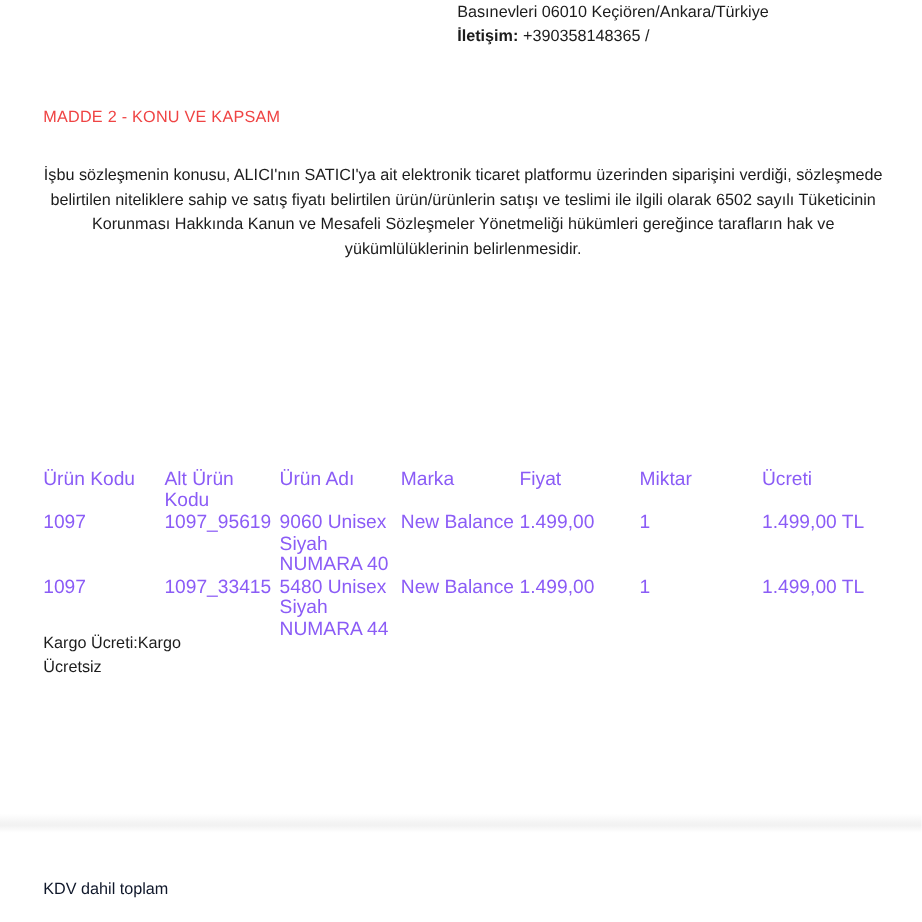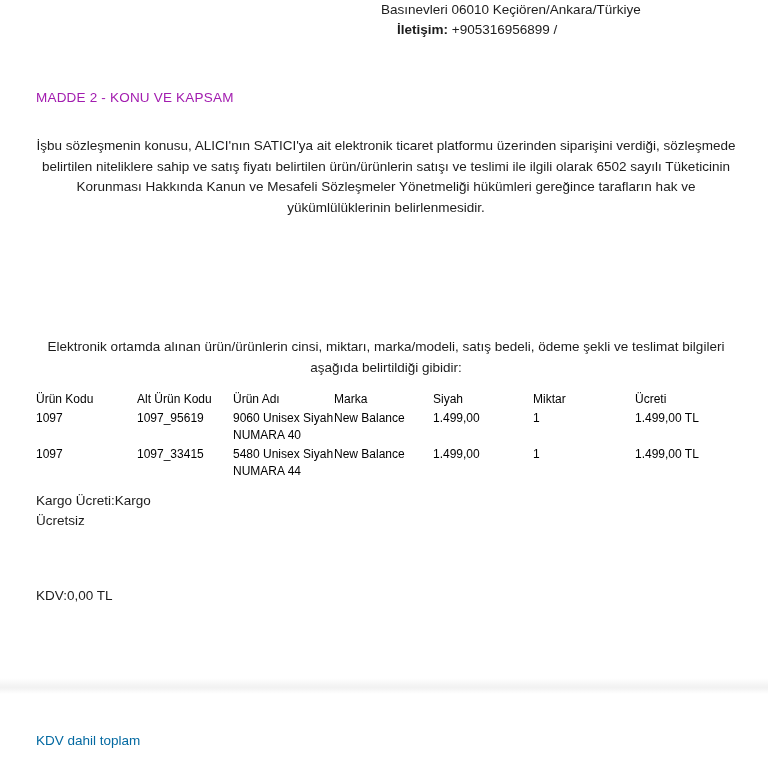--- a/index.html
+++ b/index.html
@@ -33,35 +33,34 @@
     width: 387px;
     font-size: 13.5px;
     line-height: 20px;
     color: #1c1c1c;
   }
   .doc-header .line {
     white-space: nowrap;
   }
   .doc-header .label {
     font-weight: bold;
-    margin-left: 16px;
   }
 
   
   .body-col {
     position: absolute;
     left: 36px;
     width: 700px;
   }
 
   .section-heading {
     font-size: 13.5px;
     line-height: 20px;
     letter-spacing: 0.2px;
-    color: #a21caf;
+    color: #ef4444;
     white-space: nowrap;
   }
 
   .section-para {
     font-size: 13.5px;
     line-height: 20.5px;
     color: #1c1c1c;
     text-align: center;
   }
 
@@ -73,23 +72,23 @@
   #madde3-heading { top: 283px; }
   #madde3-para    { top: 337px; width: 700px; }
 
   
   .product-table {
     position: absolute;
     left: 36px;
     top: 391px;
     width: 704px;
     border-collapse: collapse;
-    font-size: 12px;
+    font-size: 16px;
     line-height: 17.5px;
-    color: #000000;
+    color: #8b5cf6;
     table-layout: fixed;
   }
   .product-table th,
   .product-table td {
     border: 0;
     padding: 0;
     margin: 0;
     text-align: left;
     vertical-align: top;
     font-weight: normal;
@@ -110,21 +109,21 @@
   .col-total    { width: 105px; }
 
   
   .notes {
     position: absolute;
     left: 36px;
     font-size: 13.5px;
     line-height: 20px;
     color: #1c1c1c;
   }
-  #shipping-note { top: 491px; width: 120px; }
+  #shipping-note { top: 526px; width: 120px; }
   #kdv-note      { top: 586px; width: 300px; }
 
   
   .page-break {
     position: absolute;
     left: 0;
     top: 678px;
     width: 768px;
     height: 16px;
     background: linear-gradient(to bottom,
@@ -137,57 +136,56 @@
   }
 
   
   #total-label {
     position: absolute;
     left: 36px;
     top: 731px;
     width: 200px;
     font-size: 13.5px;
     line-height: 20px;
-    color: #0369a1;
+    color: #0f172a;
   }
 </style>
 </head>
 <body>
 
 <div class="page">
 
   <div class="doc-header">
     <div class="line">Basınevleri 06010 Keçiören/Ankara/Türkiye</div>
-    <div class="line"><span class="label">İletişim:</span><span>&nbsp;</span><span>+905316956899 /</span></div>
+    <div class="line"><span class="label">İletişim:</span><span>&nbsp;</span><span>+390358148365 /</span></div>
   </div>
 
   <div class="body-col section-heading" id="madde2-heading">MADDE 2 - KONU VE KAPSAM</div>
 
   <div class="body-col section-para" id="madde2-para">İşbu sözleşmenin konusu, ALICI'nın SATICI'ya ait elektronik ticaret platformu üzerinden siparişini verdiği, sözleşmede belirtilen niteliklere sahip ve satış fiyatı belirtilen ürün/ürünlerin satışı ve teslimi ile ilgili olarak 6502 sayılı Tüketicinin Korunması Hakkında Kanun ve Mesafeli Sözleşmeler Yönetmeliği hükümleri gereğince tarafların hak ve yükümlülüklerinin belirlenmesidir.</div>
 
 
-  <div class="body-col section-para" id="madde3-para">Elektronik ortamda alınan ürün/ürünlerin cinsi, miktarı, marka/modeli, satış bedeli, ödeme şekli ve teslimat bilgileri aşağıda belirtildiği gibidir:</div>
 
   <table class="product-table">
     <colgroup>
       <col class="col-code">
       <col class="col-subcode">
       <col class="col-name">
       <col class="col-brand">
       <col class="col-price">
       <col class="col-qty">
       <col class="col-total">
     </colgroup>
     <thead>
       <tr>
         <th>Ürün Kodu</th>
         <th>Alt Ürün Kodu</th>
         <th>Ürün Adı</th>
         <th>Marka</th>
-        <th>Siyah</th>
+        <th>Fiyat</th>
         <th>Miktar</th>
         <th>Ücreti</th>
       </tr>
     </thead>
     <tbody>
       <tr>
         <td>1097</td>
         <td>1097_95619</td>
         <td>9060 Unisex Siyah NUMARA 40</td>
         <td>New Balance</td>
@@ -202,19 +200,18 @@
         <td>New Balance</td>
         <td>1.499,00</td>
         <td>1</td>
         <td>1.499,00 TL</td>
       </tr>
     </tbody>
   </table>
 
   <div class="notes" id="shipping-note">Kargo Ücreti:Kargo Ücretsiz</div>
 
-  <div class="notes" id="kdv-note">KDV:0,00 TL</div>
 
   <div class="page-break"></div>
 
   <div id="total-label">KDV dahil toplam</div>
 
 </div>
 
 </body></html>

